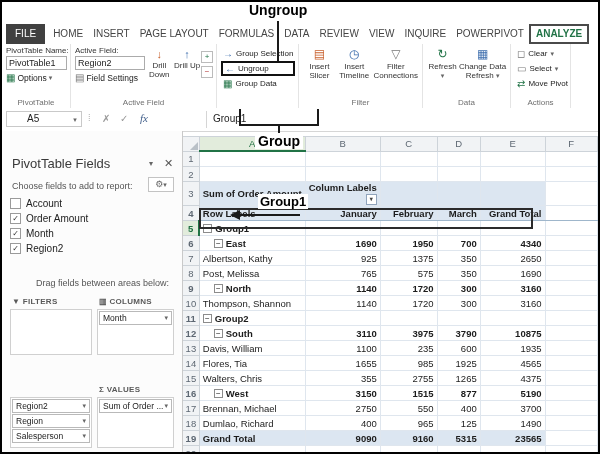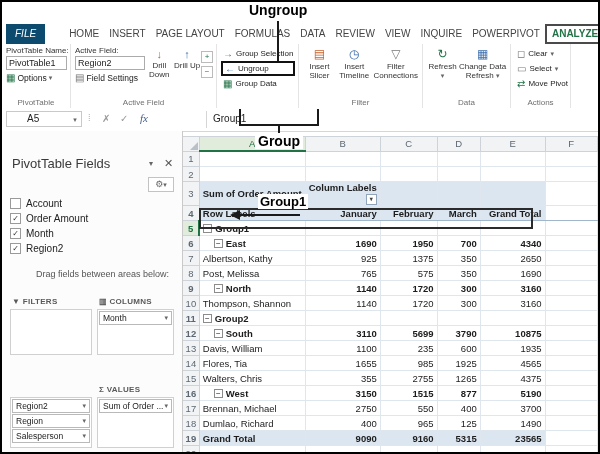--- a/index.html
+++ b/index.html
@@ -2,21 +2,21 @@
 <html><head>
 <meta charset="utf-8">
 <style>
   html,body { margin:0; padding:0; background:#fff; }
   .shot { position:relative; width:600px; height:454px; box-sizing:border-box; border:2px solid #000;
           background:#fff; font-family:"Liberation Sans", sans-serif; overflow:hidden; color:#222; }
 
   
   .tabs { position:absolute; top:22px; left:4px; height:20px; display:flex; align-items:stretch; z-index:5; }
   .tab { font-size:10px; line-height:20px; padding:0 5px; color:#444; white-space:nowrap; }
-  .tab.file { background:#0c4a6e; color:#fff; padding:0 9px; margin-right:19px;font-style:italic; }
+  .tab.file { background:#404040; color:#fff; padding:0 9px; margin-right:3px; }
   .tab.active { color:#217346; font-weight:bold; background:#fff; border:2px solid #4a4a4a; line-height:16px; }
 
   
   .ribbon { position:absolute; top:42px; left:0; right:0; height:64px; display:flex;
             background:#fff; border-bottom:1px solid #d6d6d6; }
   .rgroup { position:relative; box-sizing:border-box; border-right:1px solid #e4e4e4; padding:2px 3px 12px 4px; }
   .caption { position:absolute; bottom:1px; left:0; right:0; text-align:center; font-size:8px; color:#6f6f6f; }
   .g-pt { width:69px; } .g-af { width:146px; display:flex; } .g-gr { width:82px; }
   .g-fl { width:124px; display:flex; } .g-da { width:88px; display:flex; } .g-ac { width:60px; }
   .pt-label { font-size:8px; color:#333; white-space:nowrap; }
@@ -59,21 +59,21 @@
   .p-title { position:absolute; left:10px; top:25px; font-size:13px; color:#3a3a3a; }
   .p-opts { position:absolute; left:147px; top:28px; font-size:8px; color:#666; }
   .p-close { position:absolute; left:162px; top:26px; font-size:11px; color:#555; }
   .p-choose { position:absolute; left:10px; top:50px; font-size:9px; color:#555; }
   .p-gear { position:absolute; left:146px; top:46px; width:26px; height:15px; box-sizing:border-box;
             border:1px solid #c3c3c3; background:#fff; font-size:9px; text-align:center; line-height:13px; color:#666; }
   .p-list { position:absolute; left:8px; top:65px; width:164px; }
   .field-row { display:flex; align-items:center; height:15px; gap:5px; font-size:10px; color:#222; }
   .cb { width:9px; height:9px; box-sizing:content-box; border:1px solid #9a9a9a; background:#fff;
         font-size:8px; line-height:9px; text-align:center; color:#333; flex:0 0 auto; }
-  .p-drag { position:absolute; left:10px; top:138px; font-size:9px; color:#555;padding-left:24px; }
+  .p-drag { position:absolute; left:10px; top:147px; font-size:9px; color:#555;padding-left:24px; }
   .area-h { position:absolute; font-size:8px; font-weight:bold; color:#595959; letter-spacing:.3px; white-space:nowrap; }
   .area-h .ic { font-size:8px; }
   .ah-filters { left:10px; top:166px; } .ah-columns { left:97px; top:166px; }
   .ah-rows { left:10px; top:266px; } .ah-values { left:97px; top:254px; }
   .area-box { position:absolute; border:1px solid #d0d0d0; background:#fff; padding:1px; box-sizing:border-box; }
   .ab-filters { left:8px;  top:178px; width:82px; height:46px; }
   .ab-columns { left:95px; top:178px; width:77px; height:46px; }
   .ab-rows    { left:8px;  top:266px; width:82px; height:51px; }
   .ab-values  { left:95px; top:266px; width:77px; height:51px; }
   .pill { display:flex; align-items:center; justify-content:space-between; height:14px; box-sizing:border-box;
@@ -257,20 +257,21 @@
     <div class="fx-ok">✓</div>
     <div class="fx-fn">fx</div>
     <div class="fdiv"></div>
     <div class="ftext">Group1</div>
   </div>
 
   <div class="panel">
     <div class="p-title">PivotTable Fields</div>
     <div class="p-opts">▾</div>
     <div class="p-close">✕</div>
+    <div class="p-choose">Choose fields to add to report:</div>
     <div class="p-gear"><span>⚙</span><span class="dd">▾</span></div>
     <div class="p-list">
         <div class="field-row">
           <span class="cb"></span>
           <span>Account</span>
         </div>
         <div class="field-row">
           <span class="cb">✓</span>
           <span>Order Amount</span>
         </div>
@@ -451,21 +452,21 @@
           <td class="c-b"></td>
           <td class="c-c"></td>
           <td class="c-d"></td>
           <td class="c-e"></td>
           <td class="c-f"></td>
         </tr>
         <tr class="r-region">
           <td class="rowhdr">12</td>
           <td class="c-a"><span class="cbx">−</span>South</td>
           <td class="c-b">3110</td>
-          <td class="c-c">5699</td>
+          <td class="c-c">3975</td>
           <td class="c-d">3790</td>
           <td class="c-e">10875</td>
           <td class="c-f"></td>
         </tr>
         <tr class="r-person">
           <td class="rowhdr">13</td>
           <td class="c-a">Davis, William</td>
           <td class="c-b">1100</td>
           <td class="c-c">235</td>
           <td class="c-d">600</td>

